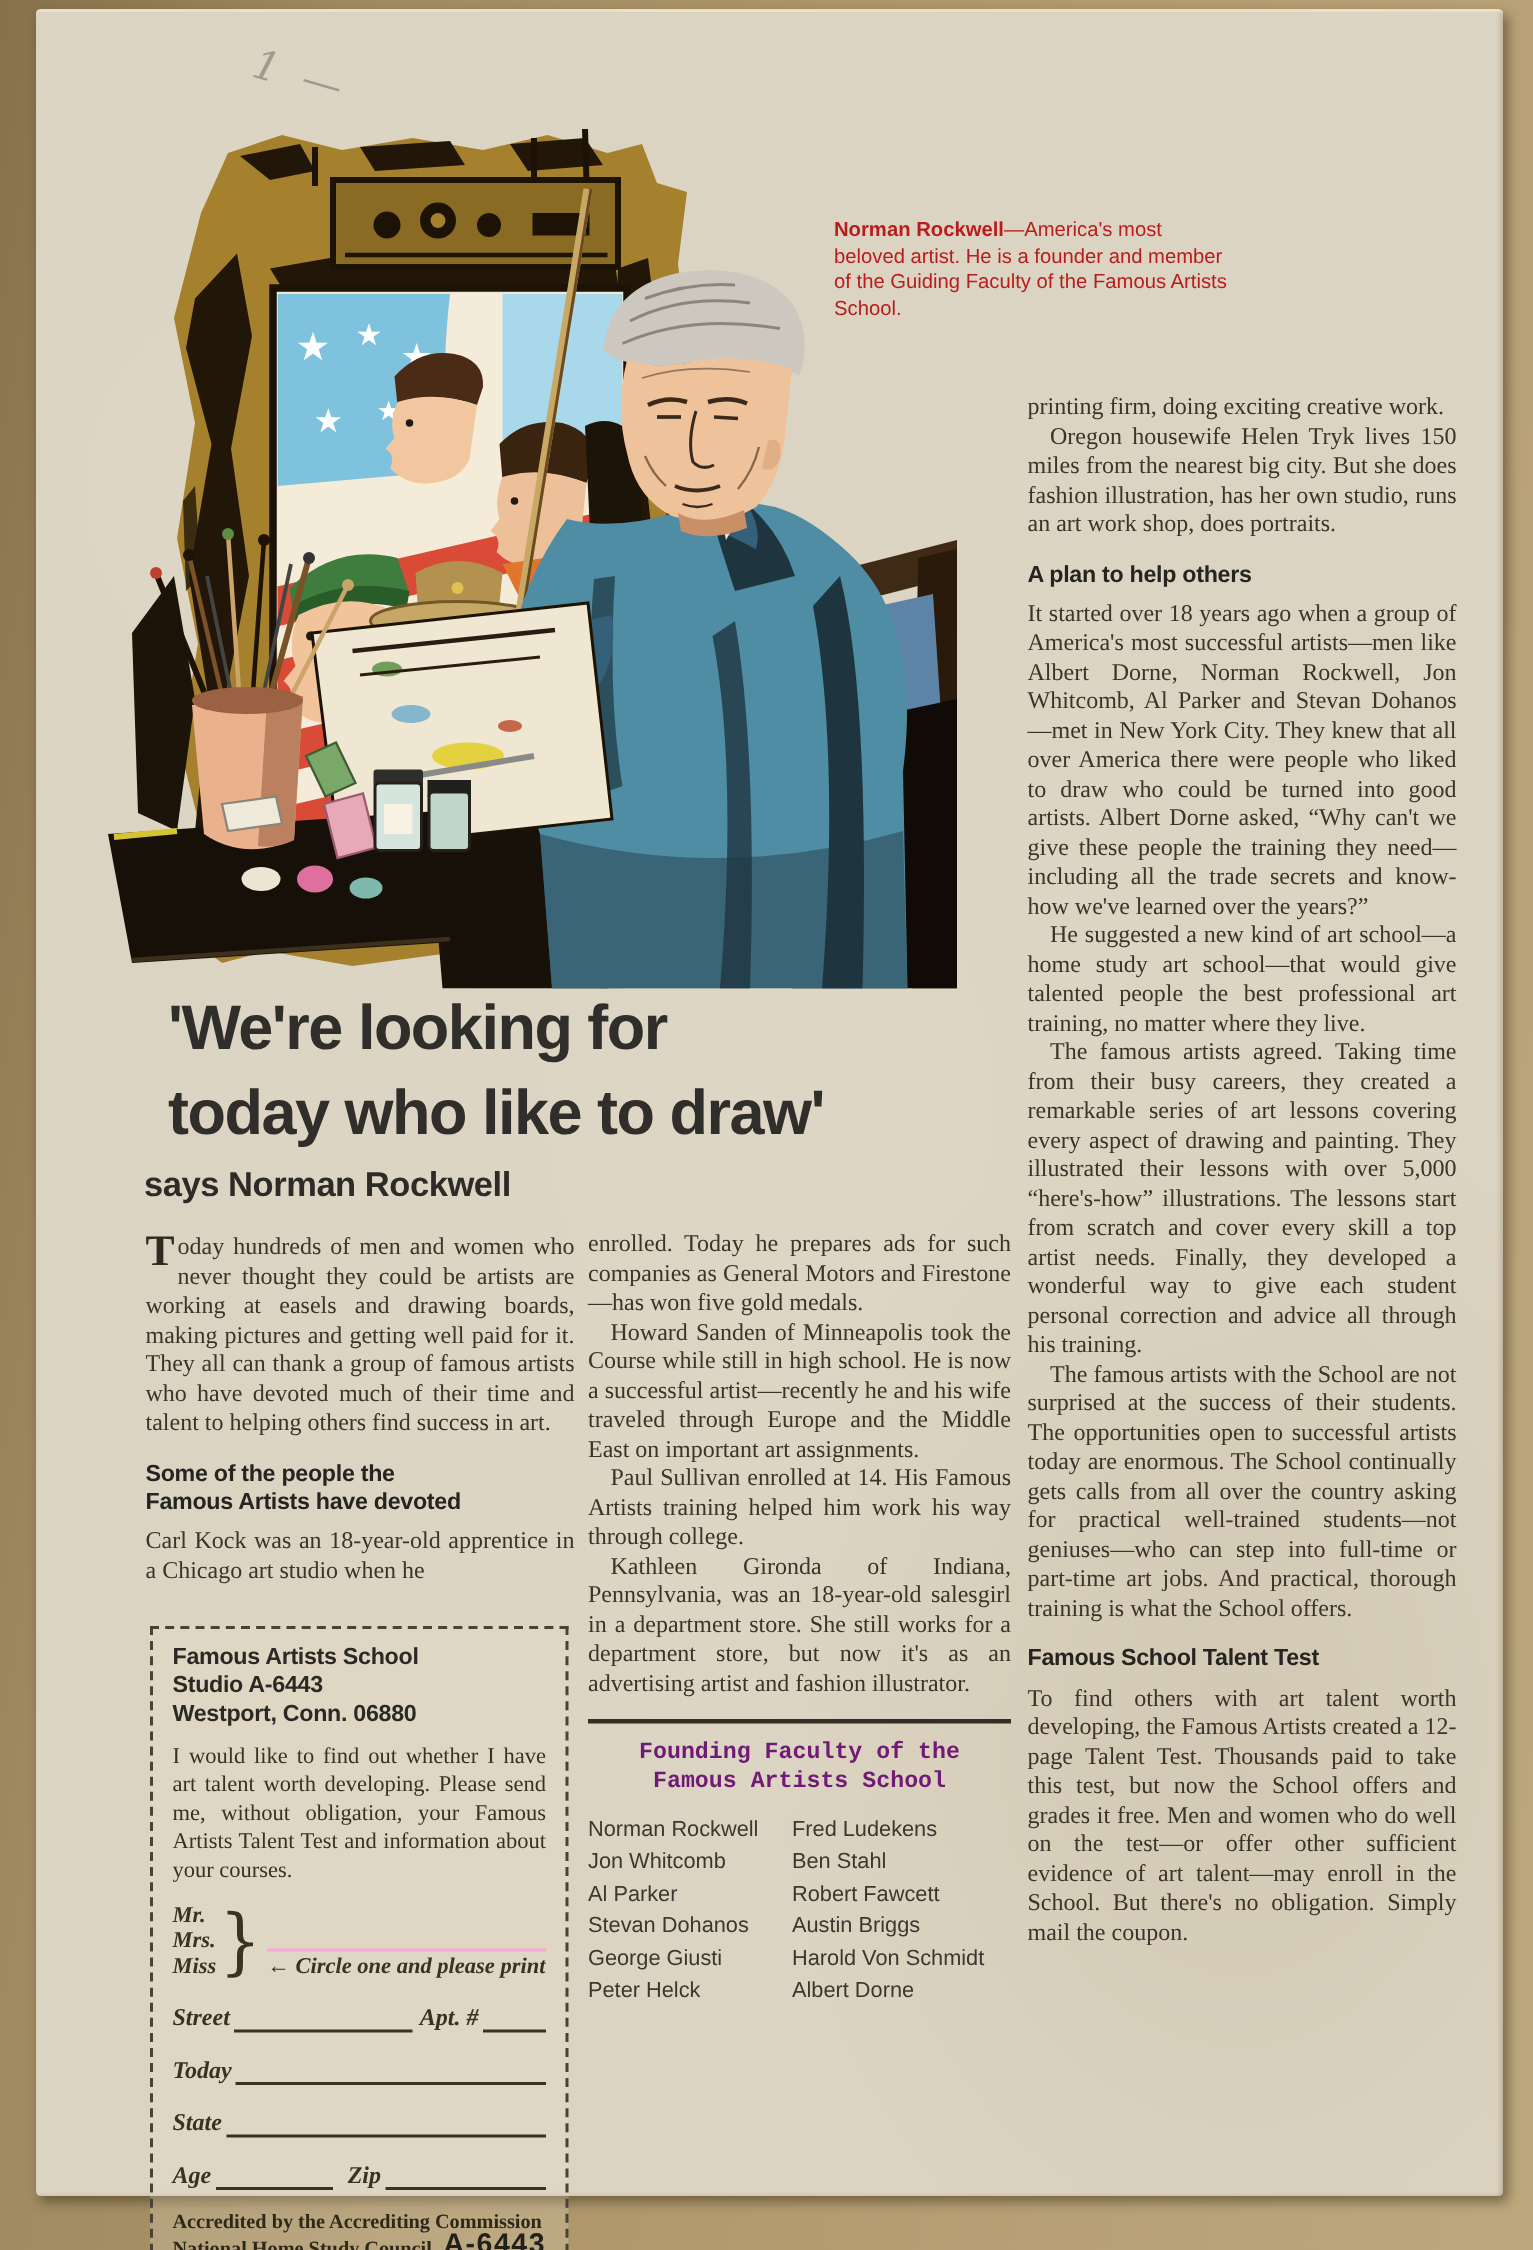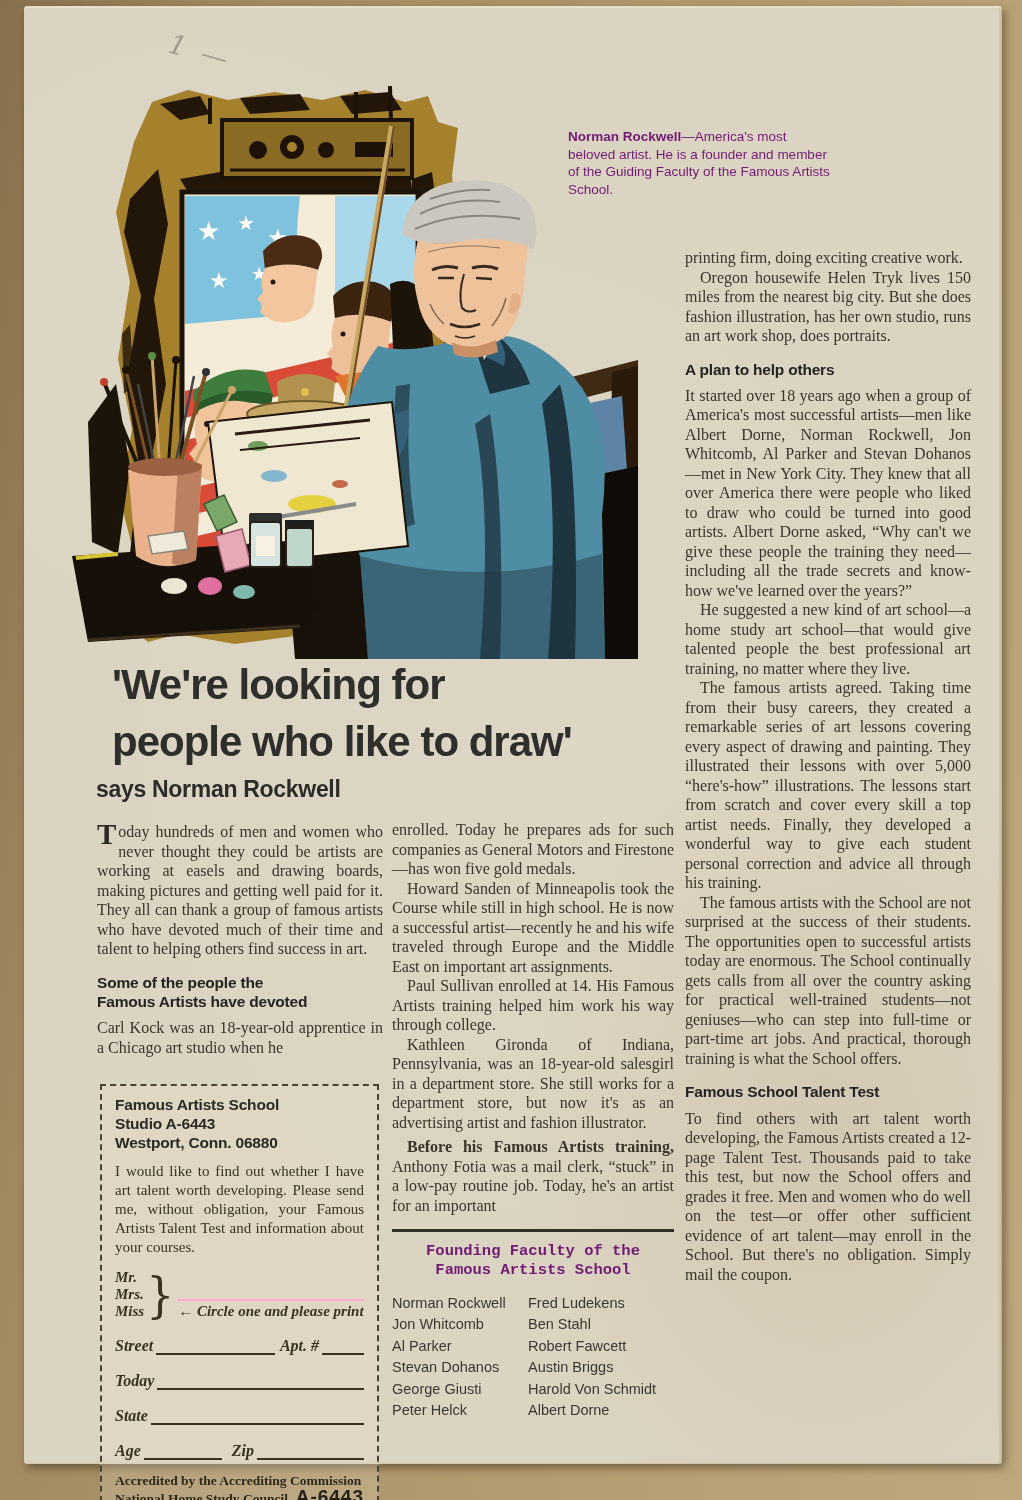--- a/index.html
+++ b/index.html
@@ -18,37 +18,37 @@
       #dcd4c2;
     border-radius:3px;
     box-shadow:3px 4px 8px rgba(40,28,10,.45), inset 0 2px 0 rgba(245,236,210,.6), inset -2px 0 3px rgba(120,95,55,.25);
   }
   .pencil{
     position:absolute;left:168px;top:36px;color:#969086;
     font-family:"DejaVu Serif",serif;font-style:italic;font-size:27px;
     transform:rotate(16deg);letter-spacing:4px;opacity:.85;
   }
   .caption{
-    position:absolute;left:556px;top:128px;width:262px;
-    font-size:13.5px;line-height:1.3;color:#701a75;font-weight:normal;margin-left:12px;
+    position:absolute;left:556px;top:144px;width:262px;
+    font-size:13.5px;line-height:1.3;color:#b91c1c;font-weight:normal;
   }
   .caption b{font-weight:bold;}
   .headline{
     position:absolute;left:93px;top:656px;width:575px;
     font-size:42px;line-height:57px;font-weight:bold;color:#302e2a;letter-spacing:-1px;margin-left:19px;
   }
   .byline{
     position:absolute;left:96px;top:776px;width:400px;
     font-size:23px;font-weight:bold;color:#2d2b27;letter-spacing:-.3px;
   }
   .col{position:absolute;font-family:"Liberation Serif",serif;font-size:16px;line-height:19.5px;
     color:#3a342a;text-align:justify;}
   .col-left{left:97px;top:822px;width:286px;}
   .col-mid{left:392px;top:820px;width:282px;}
-  .col-right{left:685px;top:248px;width:286px;}
+  .col-right{left:685px;top:262px;width:286px;}
   .col p{margin:0;}
   .col p.ind{text-indent:15px;}
   .col p.sp{margin-top:5px;}
   .shead{
     font-family:"Liberation Sans",sans-serif;font-size:15.5px;font-weight:bold;
     color:#262420;line-height:1.25;text-align:left;margin:14px 0 7px 0;letter-spacing:-.2px;
   }
   .dropcap{float:left;font-size:29px;line-height:24px;font-weight:bold;padding-right:2px;color:#2e2a22;}
   .lead-bold{font-weight:bold;}
   .rule{border:none;border-top:3px solid #332f27;margin:14px 0 10px 0;width:100%;}
@@ -286,39 +286,38 @@
       <ellipse cx="150" cy="502" rx="12" ry="9" fill="#df6f9e"></ellipse>
       <ellipse cx="184" cy="508" rx="11" ry="7" fill="#7fb9ab"></ellipse>
       <ellipse cx="114" cy="502" rx="13" ry="8" fill="#ece5d4"></ellipse>
     </g>
   </svg>
 
   <div class="caption"><b>Norman Rockwell</b><span>—America's most beloved artist. He is a founder and member of the Guiding Faculty of the Famous Artists School.</span></div>
 
   <div class="headline">
     <div>'We're looking for</div>
-    <div>people who like to draw'</div>
+    <div>today who like to draw'</div>
   </div>
   <div class="byline">says Norman Rockwell</div>
 
   <div class="col col-left">
     <p><span class="dropcap">T</span><span>oday hundreds of men and women who never thought they could be artists are working at easels and drawing boards, making pictures and getting well paid for it. They all can thank a group of famous artists who have devoted much of their time and talent to helping others find success in art.</span></p>
     <div class="shead">
       <div>Some of the people the</div>
       <div>Famous Artists have devoted</div>
     </div>
     <p>Carl Kock was an 18-year-old apprentice in a Chicago art studio when he</p>
   </div>
 
   <div class="col col-mid">
     <p>enrolled. Today he prepares ads for such companies as General Motors and Firestone—has won five gold medals.</p>
     <p class="ind">Howard Sanden of Minneapolis took the Course while still in high school. He is now a successful artist—recently he and his wife traveled through Europe and the Middle East on important art assignments.</p>
     <p class="ind">Paul Sullivan enrolled at 14. His Famous Artists training helped him work his way through college.</p>
     <p class="ind">Kathleen Gironda of Indiana, Pennsylvania, was an 18-year-old salesgirl in a department store. She still works for a department store, but now it's as an advertising artist and fashion illustrator.</p>
-    <p class="ind sp"><span class="lead-bold">Before his Famous Artists training,</span><span> Anthony Fotia was a mail clerk, “stuck” in a low-pay routine job. Today, he's an artist for an important</span></p>
     <hr class="rule">
     <div class="faculty-head">
       <div>Founding Faculty of the</div>
       <div>Famous Artists School</div>
     </div>
     <div class="faculty-cols">
       <div class="faculty-col1">
         <div>Norman Rockwell</div>
         <div>Jon Whitcomb</div>
         <div>Al Parker</div>

